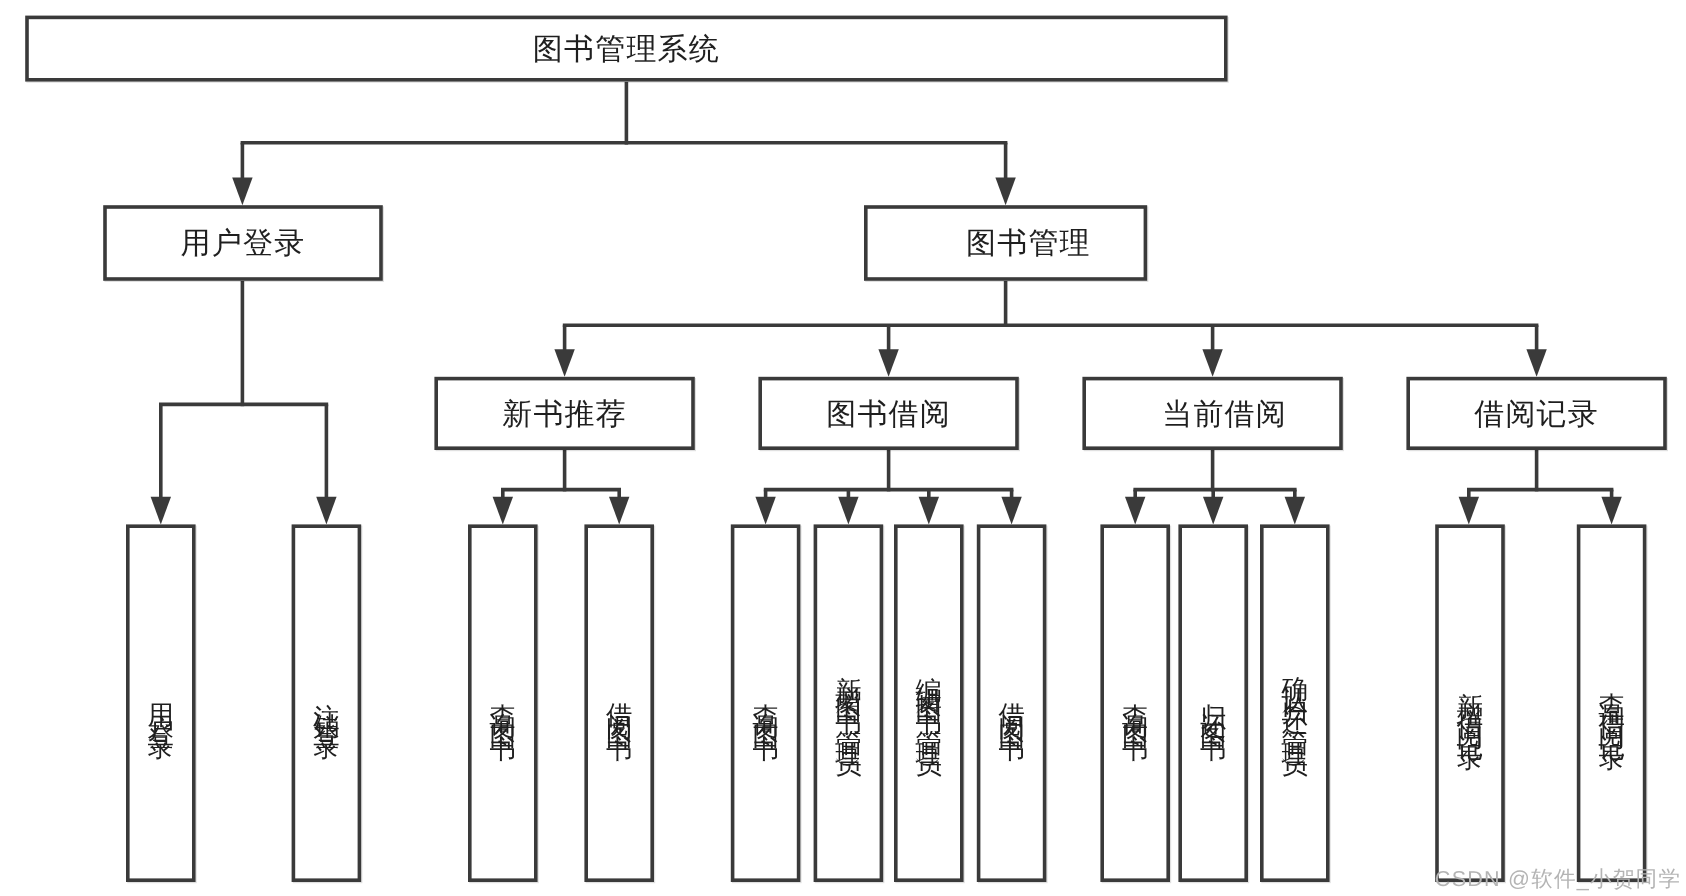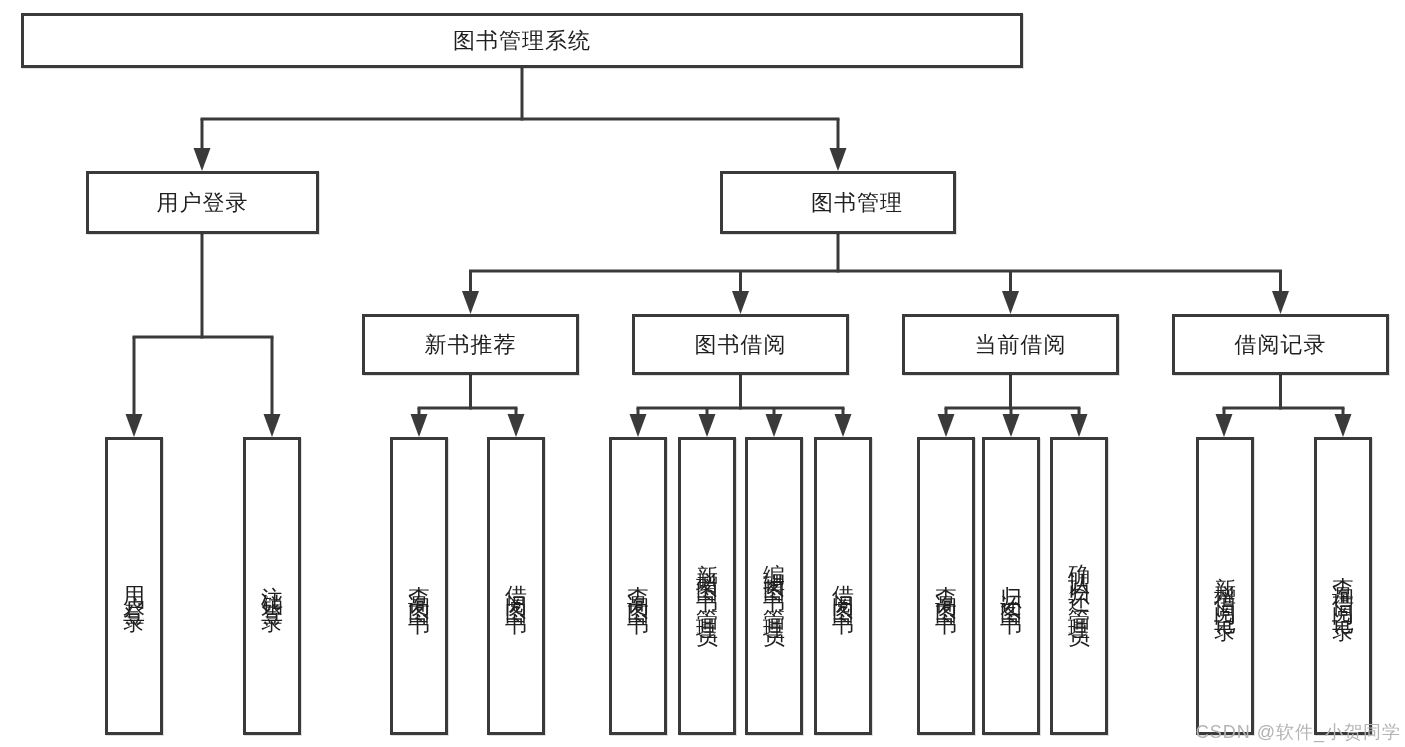--- a/index.html
+++ b/index.html
@@ -29,21 +29,21 @@
     display: flex;
     align-items: center;
     justify-content: center;
     box-shadow: 1px 1px 0 rgba(0,0,0,0.12);
   }
   .box .lbl {
     font-size: 21px;
     letter-spacing: 1px;
     white-space: nowrap;
   }
-  .root .lbl, .lv2 .lbl, .lv3 .lbl { font-size: 22px; }
+  .root .lbl, .lv2 .lbl, .lv3 .lbl { font-size: 25px; }
   .leaf .lbl {
     writing-mode: vertical-rl;
     text-orientation: mixed;
     font-size: 22px;
     letter-spacing: 9px;
     line-height: 1;
     white-space: nowrap;
   }
   .watermark {
     position: absolute;

